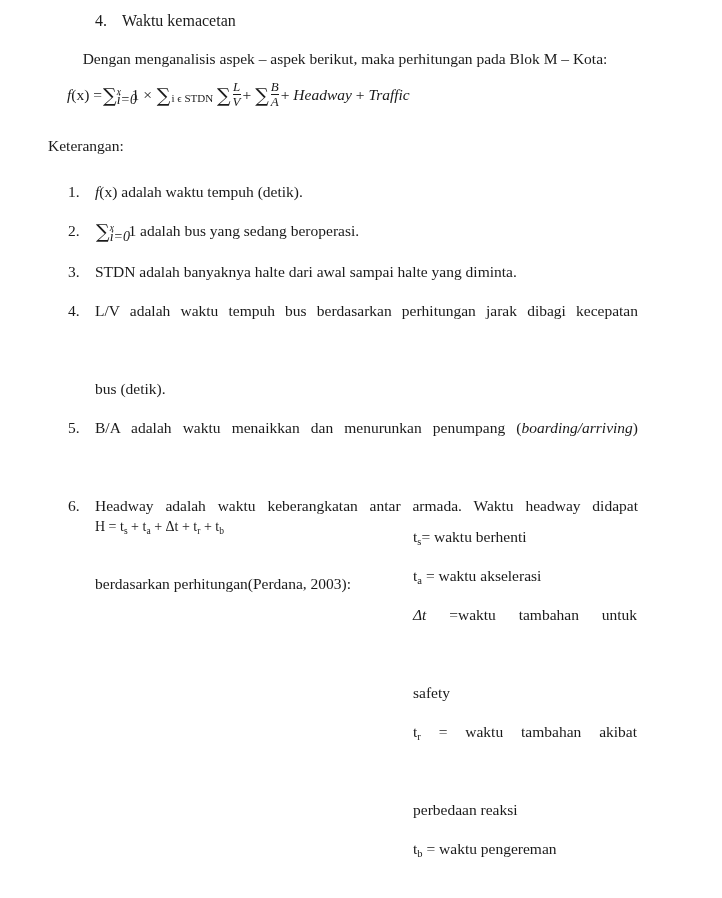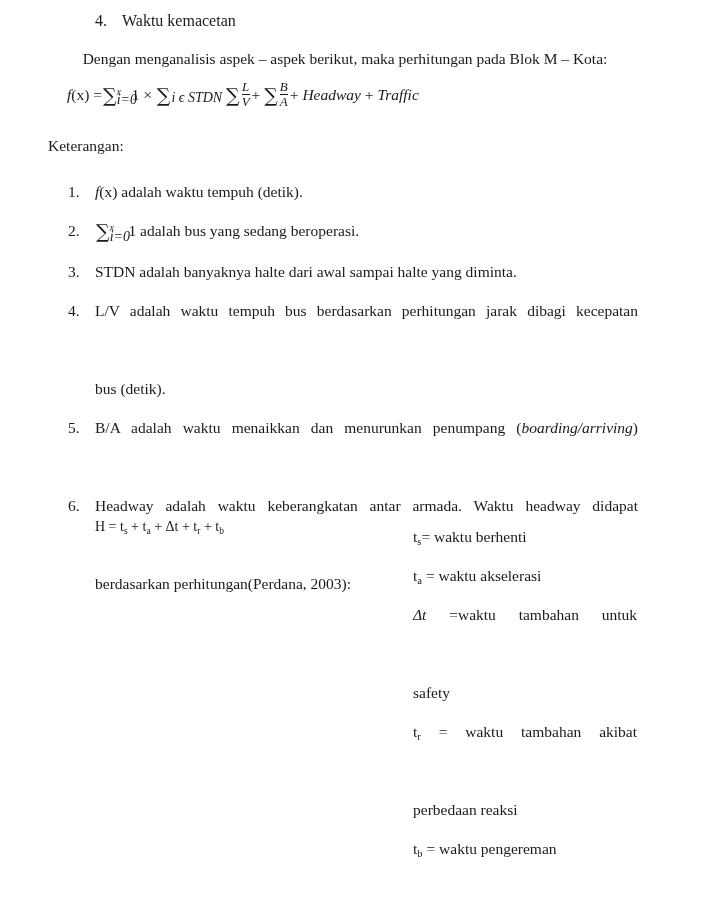--- a/index.html
+++ b/index.html
@@ -170,22 +170,21 @@
     vertical-align: -0.45em;
     text-align: center;
     font-style: italic;
     font-size: 13px;
     line-height: 1.04;
     margin: 0 2px;
   }
   .frac .nume { display: block; }
   .frac .deno { display: block; border-top: 1px solid #1a1a1a; }
   .fsub {
-    font-style: italic;
-    font-size: 14px;
+    font-size: 11px;
     vertical-align: -0.18em;
   }
 </style>
 </head>
 <body>
 
 <div class="page">
 
   <div class="abs topitem">
     <span class="num">4.</span><span>Waktu kemacetan</span>

